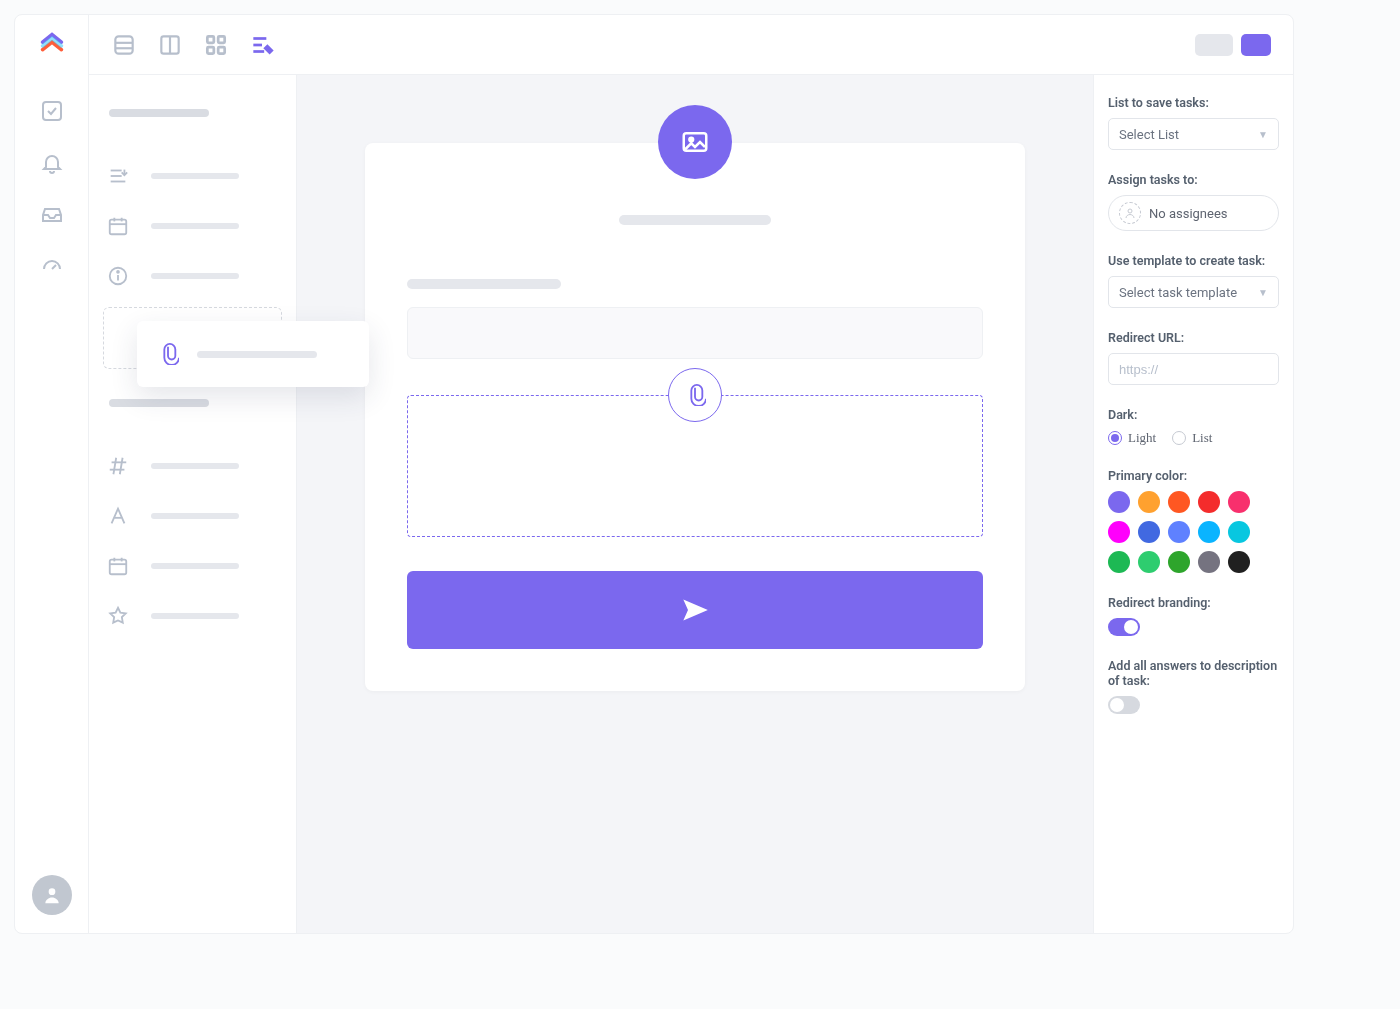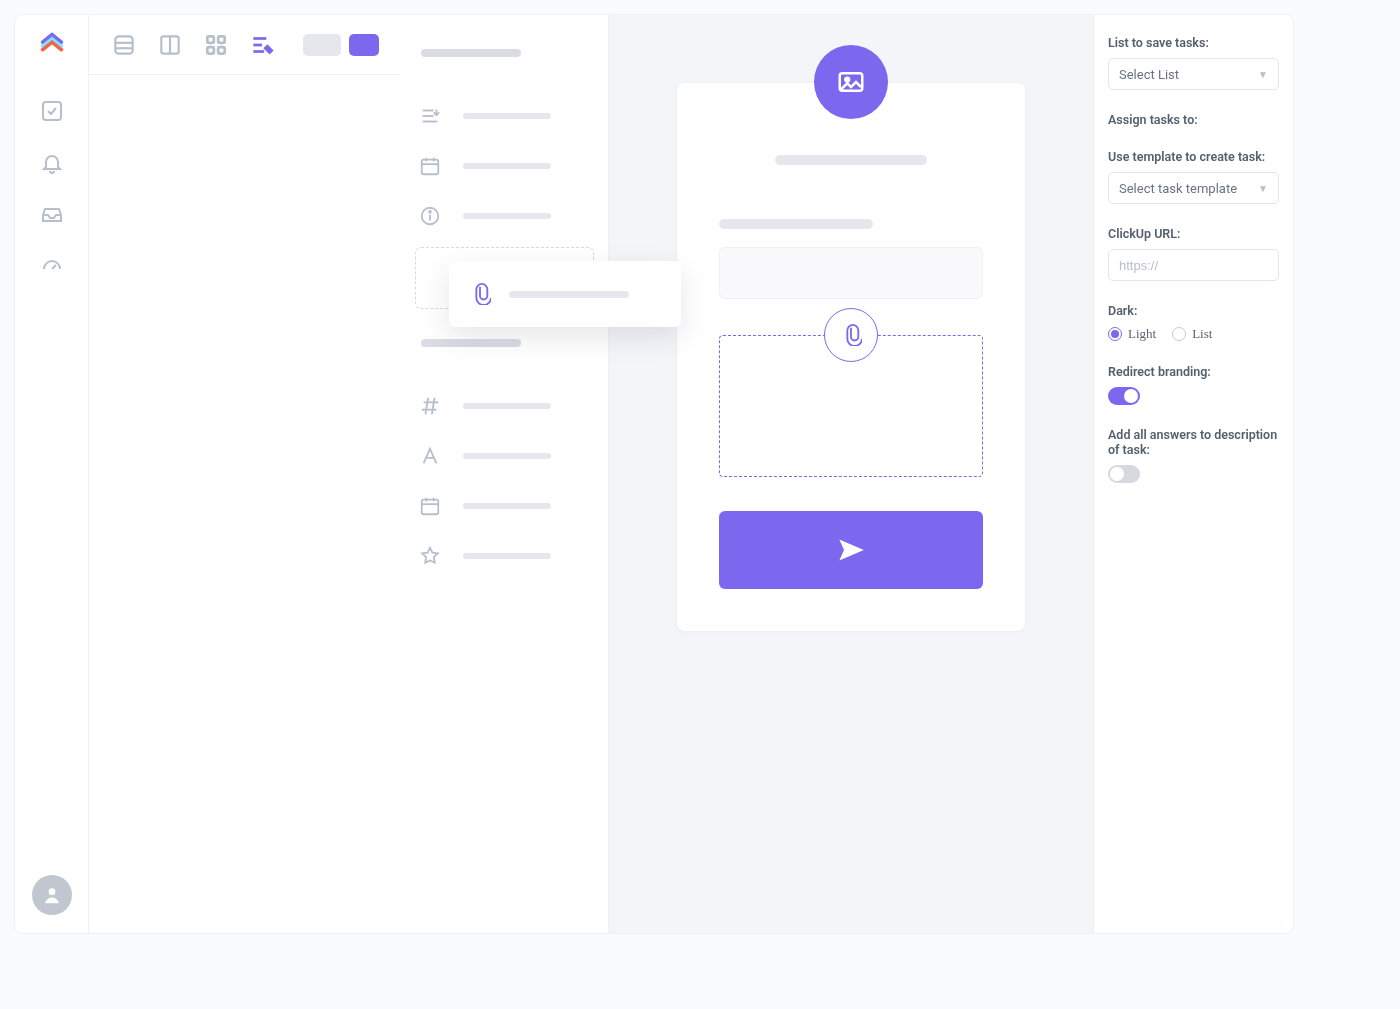--- a/index.html
+++ b/index.html
@@ -34,21 +34,21 @@
   width: 24px; height: 24px; margin-bottom: 28px;
   color: #b7bfcc;
   cursor: pointer;
 }
 .railspacer { flex: 1; }
 .avatar {
   width: 40px; height: 40px; border-radius: 50%; background: #c1c7d0;
   display: flex; align-items: center; justify-content: center;
   margin-bottom: 18px; color: #fff;
 }
-.right { flex: 1; display: flex; flex-direction: row; }
+.right { flex: 1; display: flex; flex-direction: column; }
 .topbar {
   height: 60px; border-bottom: 1px solid #eef0f3;
   display: flex; align-items: center; padding: 0 22px;
 }
 .viewbtn {
   width: 26px; height: 26px; margin-right: 20px; color: #b7bfcc;
   cursor: pointer;
 }
 .viewbtn.active { color: #7b68ee; }
 .topbar-spacer { flex: 1; }
@@ -377,49 +377,78 @@
         <div class="setgroup">
           <div class="setlabel">List to save tasks:</div>
           <div class="selectbox">
             <span>Select List</span>
             <span class="caret">▼</span>
           </div>
         </div>
 
         <div class="setgroup">
           <div class="setlabel">Assign tasks to:</div>
+          <div class="assigneebox">
+            <span class="assigneeicon">
+              <svg viewBox="0 0 24 24" width="12" height="12" fill="none" stroke="currentColor" stroke-width="2">
+                  <circle cx="12" cy="8" r="4"></circle>
+                  <path d="M4 22 c0-4 4-7 8-7 s8 3 8 7"></path>
+                </svg>
+            </span>
+            <span>No assignees</span>
+          </div>
         </div>
 
         <div class="setgroup">
           <div class="setlabel">Use template to create task:</div>
           <div class="selectbox">
             <span>Select task template</span>
             <span class="caret">▼</span>
           </div>
         </div>
 
         <div class="setgroup">
-          <div class="setlabel">ClickUp URL:</div>
+          <div class="setlabel">Redirect URL:</div>
           <input class="urlinput" placeholder="https://" style="">
         </div>
 
         <div class="setgroup">
           <div class="setlabel">Dark:</div>
           <div class="themerow">
             <label class="radio">
               <span class="rdot checked"></span>
               <span>Light</span>
             </label>
             <label class="radio">
               <span class="rdot"></span>
               <span>List</span>
             </label>
           </div>
         </div>
 
+        <div class="setgroup">
+          <div class="setlabel">Primary color:</div>
+          <div class="colorgrid" id="color-grid">
+              <div class="swatch" style="background: rgb(123, 104, 238);"></div>
+              <div class="swatch" style="background: rgb(255, 161, 47);"></div>
+              <div class="swatch" style="background: rgb(255, 87, 34);"></div>
+              <div class="swatch" style="background: rgb(244, 44, 44);"></div>
+              <div class="swatch" style="background: rgb(248, 48, 109);"></div>
+              <div class="swatch" style="background: rgb(255, 0, 252);"></div>
+              <div class="swatch" style="background: rgb(65, 105, 225);"></div>
+              <div class="swatch" style="background: rgb(95, 129, 255);"></div>
+              <div class="swatch" style="background: rgb(10, 180, 255);"></div>
+              <div class="swatch" style="background: rgb(8, 199, 224);"></div>
+              <div class="swatch" style="background: rgb(29, 185, 84);"></div>
+              <div class="swatch" style="background: rgb(46, 205, 111);"></div>
+              <div class="swatch" style="background: rgb(46, 165, 44);"></div>
+              <div class="swatch" style="background: rgb(117, 115, 128);"></div>
+              <div class="swatch" style="background: rgb(32, 32, 32);"></div>
+            </div>
+        </div>
 
         <div class="setgroup">
           <div class="setlabel">Redirect branding:</div>
           <div class="toggle"></div>
         </div>
 
         <div class="setgroup">
           <div class="setlabel">Add all answers to description of task:</div>
           <div class="toggle off"></div>
         </div>

